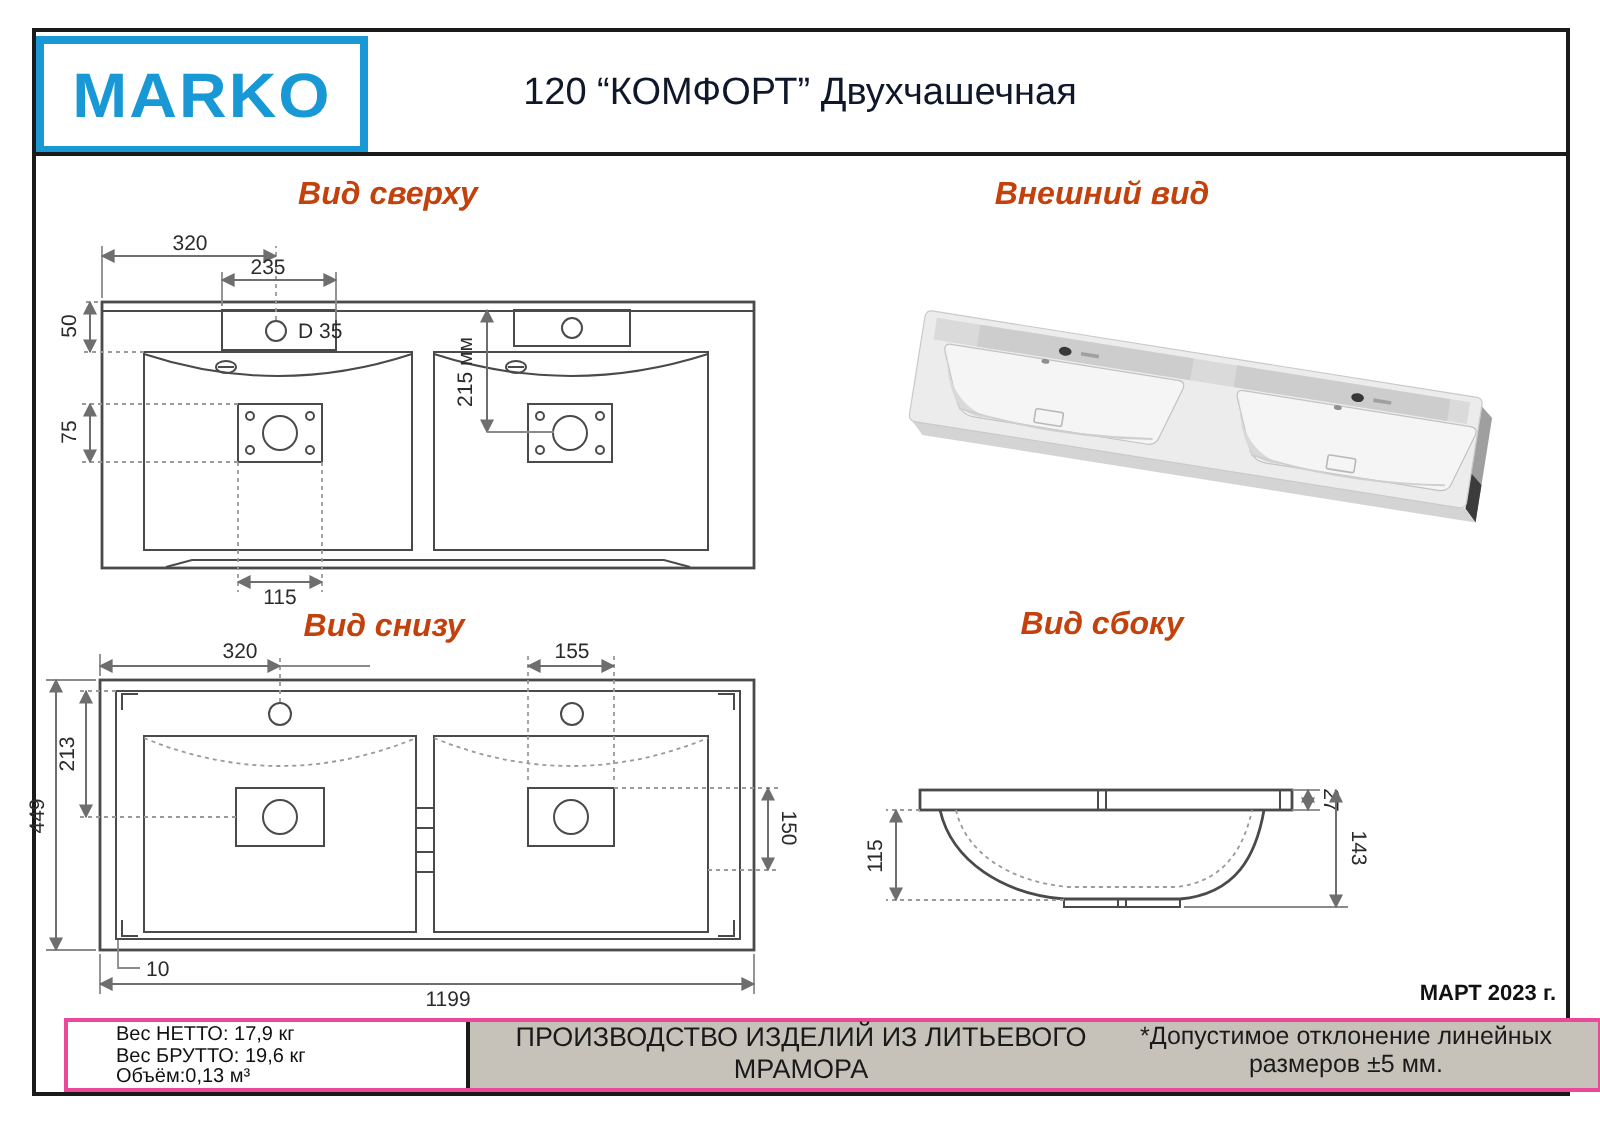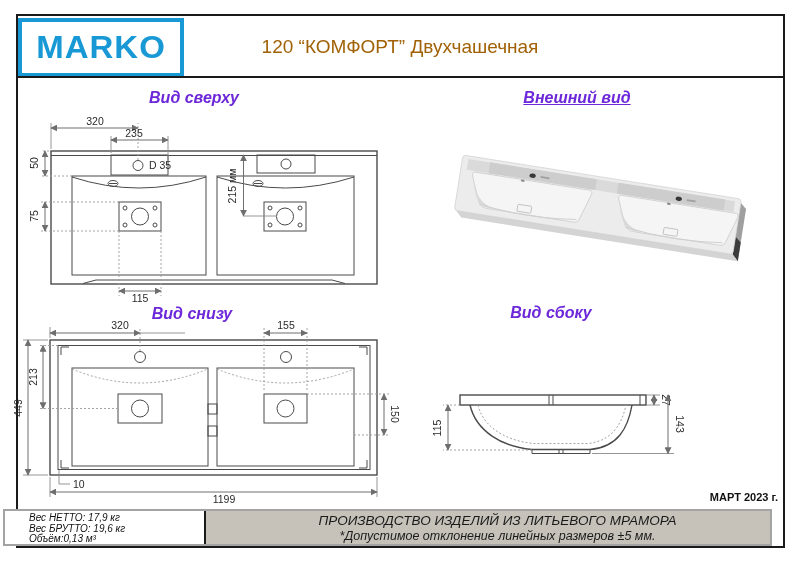--- a/index.html
+++ b/index.html
@@ -3,31 +3,31 @@
 <meta charset="utf-8">
 <style>
   html,body{margin:0;padding:0;background:#fff;}
   body{width:800px;height:566px;font-family:"Liberation Sans",sans-serif;-webkit-font-smoothing:antialiased;}
   .page{position:relative;width:800px;height:566px;background:#fff;overflow:hidden;}
   .sheet-border{position:absolute;left:16px;top:14px;width:765px;height:530px;border:2px solid #1a1a1a;}
   .header-rule{position:absolute;left:16px;top:76px;width:769px;height:0;border-top:2px solid #1a1a1a;}
   .logo-box{position:absolute;left:18px;top:18px;width:158px;height:51px;border:4px solid #1899d6;background:#fff;
             display:flex;align-items:center;justify-content:center;}
   .logo-text{color:#1899d6;font-weight:bold;font-size:33px;letter-spacing:1px;transform:scaleY(.95);}
-  .doc-title{position:absolute;left:190px;top:36px;width:420px;text-align:center;font-size:19px;color:#a16207;}
-  .view-title{position:absolute;font-size:16px;font-weight:bold;font-style:italic;color:#6d28d9;text-align:center;}
+  .doc-title{position:absolute;left:190px;top:36px;width:420px;text-align:center;font-size:19px;color:#0f172a;}
+  .view-title{position:absolute;font-size:16px;font-weight:bold;font-style:italic;color:#c2410c;text-align:center;}
   .vt-top{left:94px;top:89px;width:200px;}
-  .vt-ext{left:477px;top:89px;width:200px;text-decoration:underline;}
+  .vt-ext{left:451px;top:89px;width:200px;}
   .vt-bottom{left:92px;top:305px;width:200px;}
   .vt-side{left:451px;top:304px;width:200px;}
   .date-label{position:absolute;right:22px;top:491px;font-size:11px;font-weight:bold;color:#111;margin-left:16px;}
-  .footer{position:absolute;left:3px;top:509px;width:765px;height:33px;border:2px solid #a3a3a3;display:flex;font-style:italic;}
+  .footer{position:absolute;left:32px;top:509px;width:765px;height:33px;border:2px solid #ec4899;display:flex;}
   .footer-left{width:199px;box-sizing:border-box;padding:2px 0 0 24px;font-size:10px;line-height:10.5px;color:#111;background:#fff;}
   .footer-right{flex:1;border-left:2px solid #1a1a1a;background:#c6c2ba;text-align:center;color:#1a1a1a;
-                display:flex;flex-direction:column;justify-content:center;padding-left:19px;}
+                display:flex;flex-direction:row;justify-content:center;padding-left:19px;}
   .footer-right .l1{font-size:13.5px;line-height:16px;}
   .footer-right .l2{font-size:12.5px;line-height:14px;}
   svg{position:absolute;overflow:visible;}
   svg text{font-family:"Liberation Sans",sans-serif;font-size:10.5px;fill:#2b2b2b;}
   .ln{stroke:#4a4a4a;stroke-width:1.4;fill:none;}
   .ln2{stroke:#4a4a4a;stroke-width:1;fill:none;}
   .dim{stroke:#6e6e6e;stroke-width:1;fill:none;}
   .ext{stroke:#9a9a9a;stroke-width:.9;fill:none;stroke-dasharray:2 2;}
   .exts{stroke:#8a8a8a;stroke-width:.9;fill:none;}
 </style>

